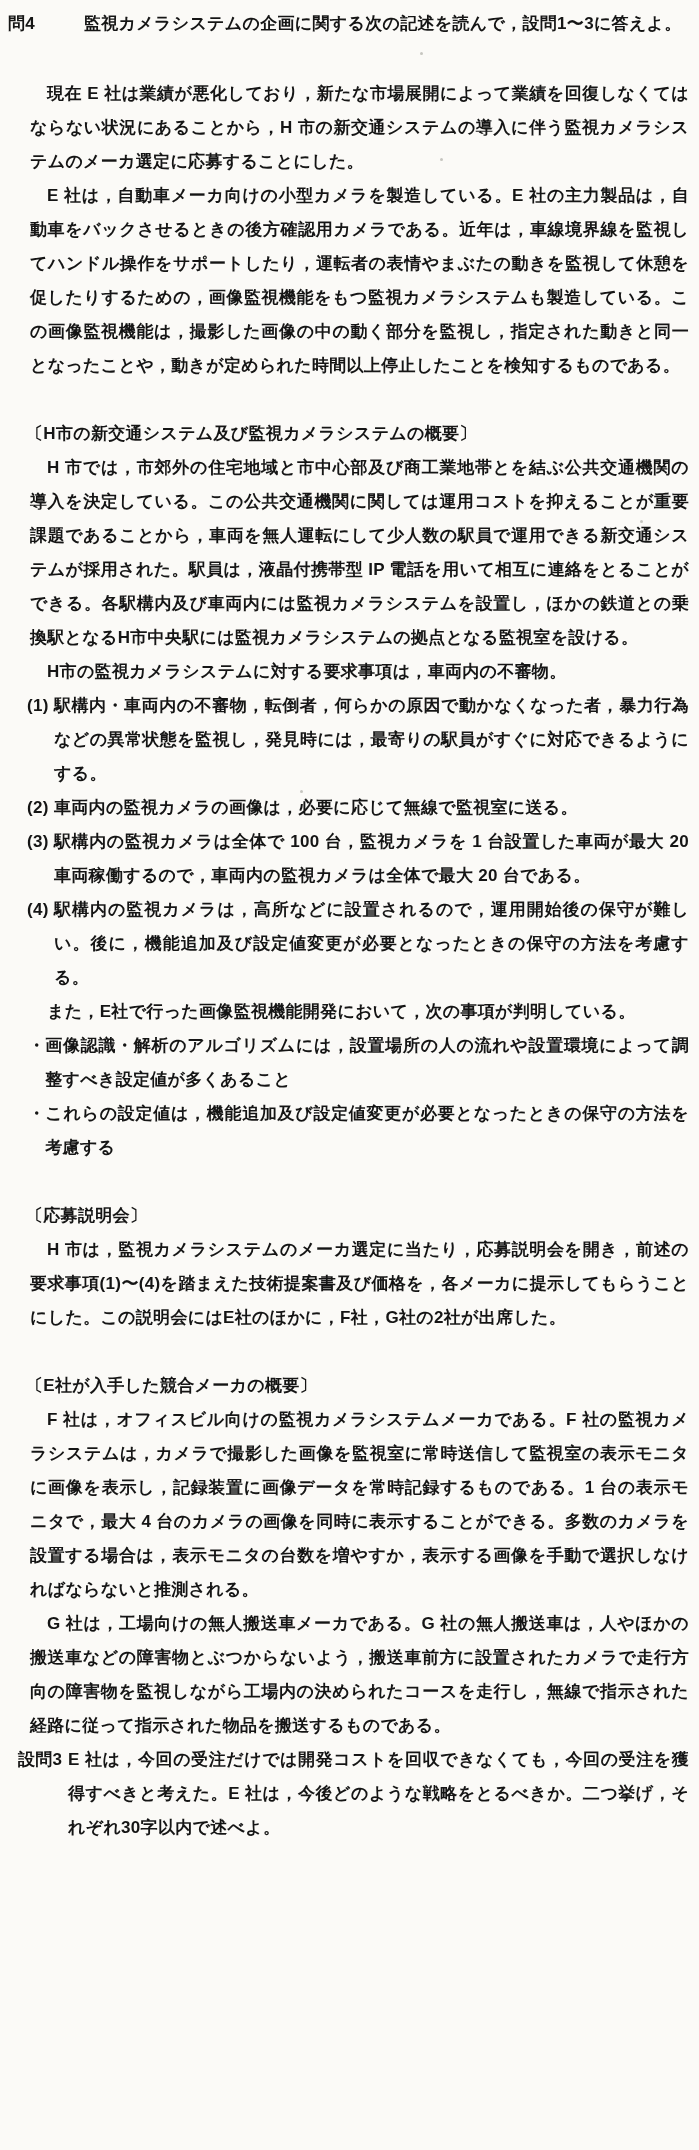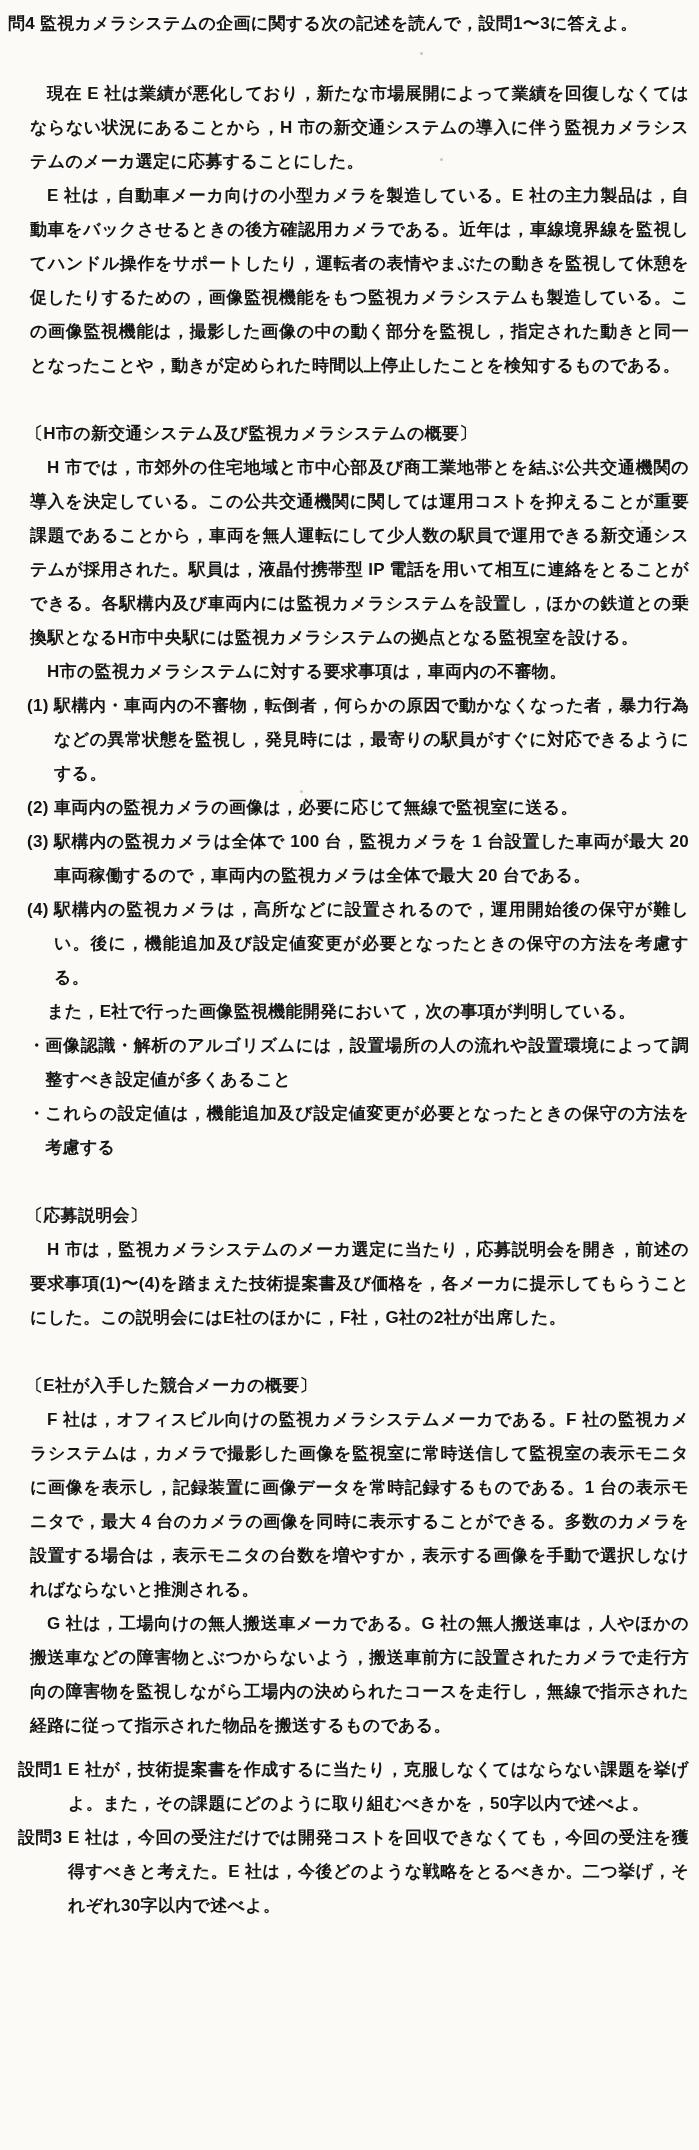--- a/index.html
+++ b/index.html
@@ -24,20 +24,21 @@
     height: 2150px;
     padding-top: 7px;
     box-sizing: border-box;
     text-align: justify;
   }
   
   .title-row {
     display: flex;
     margin: 0 10px 36px 8px;
     font-weight: 700;
+    gap: 44px;
   }
   .title-row .lbl { flex: 0 0 32px; }
   .title-row .txt { flex: 1; }
 
   
   .para {
     margin: 0 10px 0 30px;
     text-indent: 17px;
   }
 
@@ -133,22 +134,18 @@
     <span class="txt">これらの設定値は，機能追加及び設定値変更が必要となったときの保守の方法を考慮する</span>
   </div>
 
   <div class="section">〔応募説明会〕</div>
   <div class="para">H 市は，監視カメラシステムのメーカ選定に当たり，応募説明会を開き，前述の要求事項(1)〜(4)を踏まえた技術提案書及び価格を，各メーカに提示してもらうことにした。この説明会にはE社のほかに，F社，G社の2社が出席した。</div>
 
   <div class="section">〔E社が入手した競合メーカの概要〕</div>
   <div class="para">F 社は，オフィスビル向けの監視カメラシステムメーカである。F 社の監視カメラシステムは，カメラで撮影した画像を監視室に常時送信して監視室の表示モニタに画像を表示し，記録装置に画像データを常時記録するものである。1 台の表示モニタで，最大 4 台のカメラの画像を同時に表示することができる。多数のカメラを設置する場合は，表示モニタの台数を増やすか，表示する画像を手動で選択しなければならないと推測される。</div>
   <div class="para">G 社は，工場向けの無人搬送車メーカである。G 社の無人搬送車は，人やほかの搬送車などの障害物とぶつからないよう，搬送車前方に設置されたカメラで走行方向の障害物を監視しながら工場内の決められたコースを走行し，無線で指示された経路に従って指示された物品を搬送するものである。</div>
 
-  <div class="question gap-sm">
-    <span class="lbl">設問1</span>
-    <span class="txt">E 社が，技術提案書を作成するに当たり，克服しなくてはならない課題を挙げよ。また，その課題にどのように取り組むべきかを，50字以内で述べよ。</span>
-  </div>
   <div class="question">
     <span class="lbl">設問3</span>
     <span class="txt">E 社は，今回の受注だけでは開発コストを回収できなくても，今回の受注を獲得すべきと考えた。E 社は，今後どのような戦略をとるべきか。二つ挙げ，それぞれ30字以内で述べよ。</span>
   </div>
 
 </div>
 
 </body></html>

